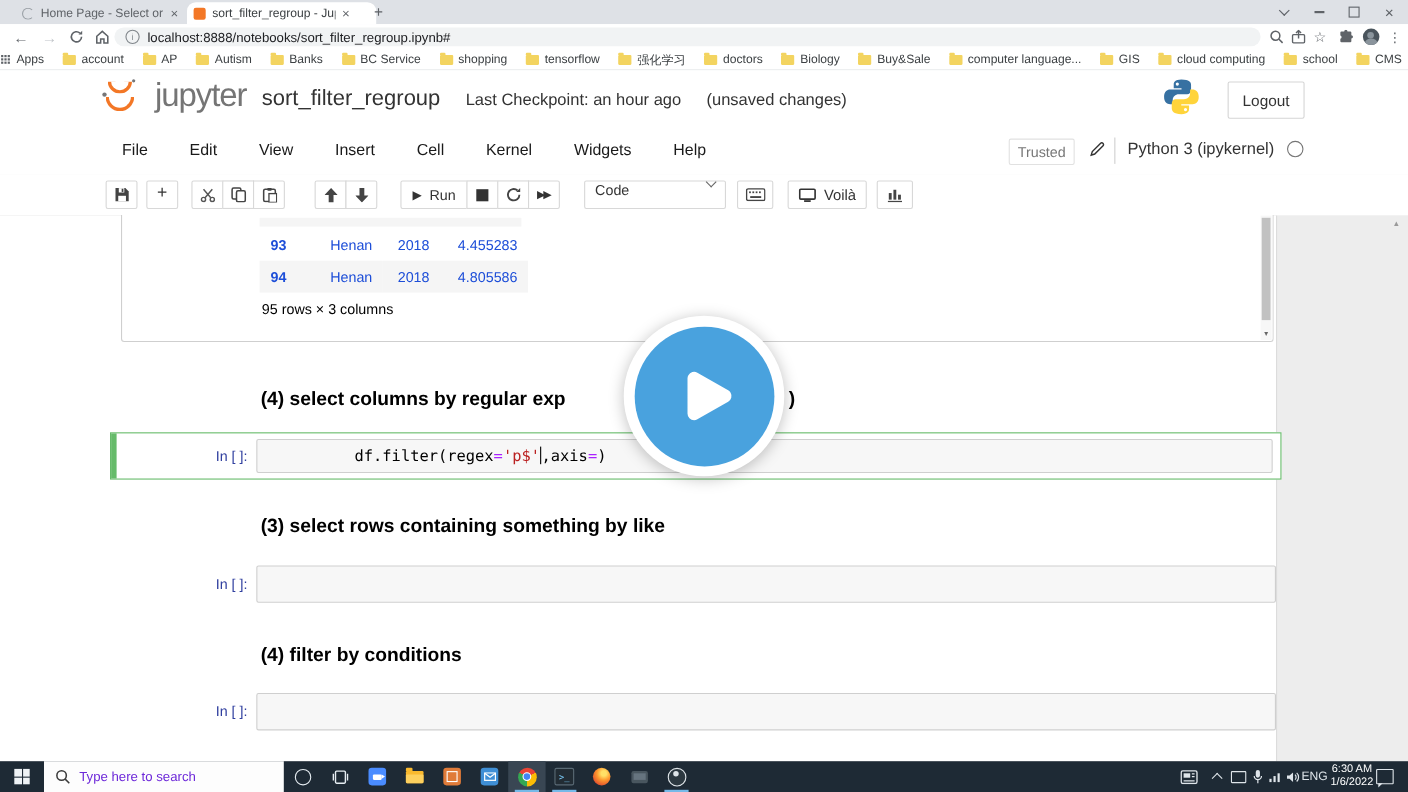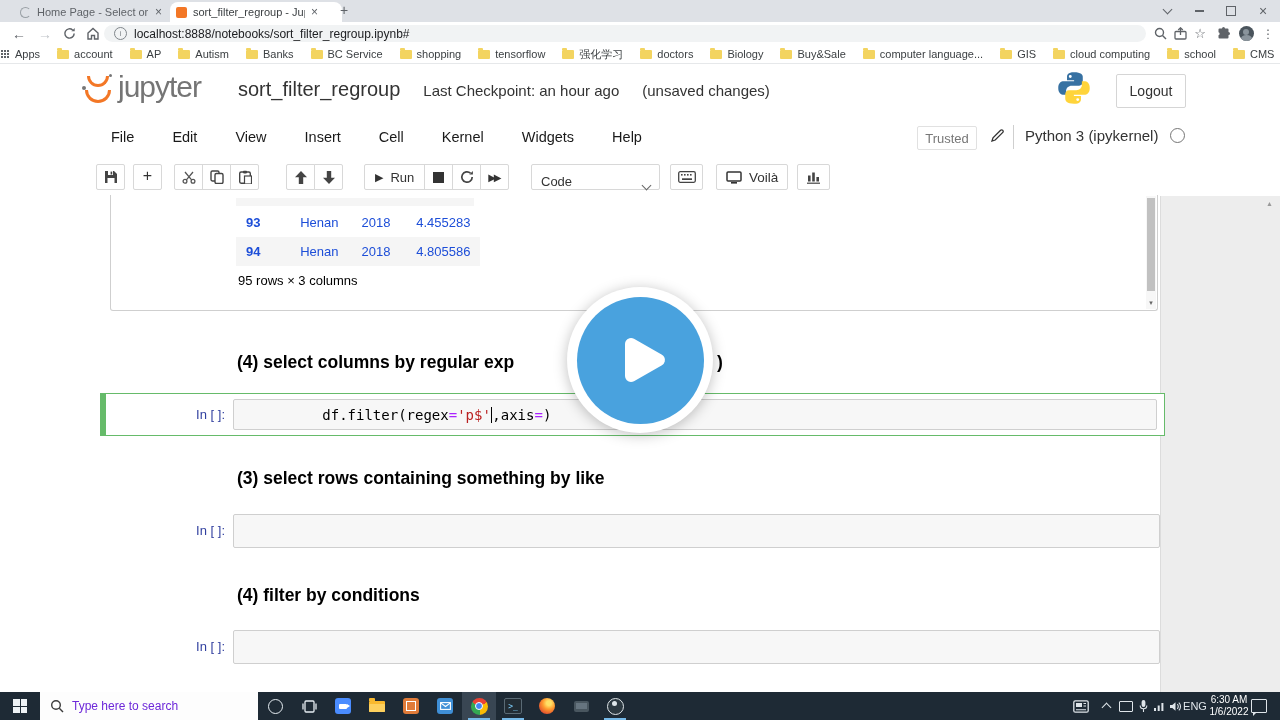--- a/index.html
+++ b/index.html
@@ -40,21 +40,21 @@
   .bmitem{display:flex;align-items:center;gap:5px;margin-right:17px;white-space:nowrap;}
   .bmfolder{width:12px;height:9px;background:#f3d460;border-radius:1px;position:relative;flex:none;}
   .bmfolder::before{content:"";position:absolute;left:0;top:-2px;width:5px;height:2px;background:#f3d460;border-radius:1px 1px 0 0;}
   .appsgrid{width:10px;height:10px;position:relative;flex:none;}
   .appsgrid::before{content:"";position:absolute;left:1px;top:1px;width:2px;height:2px;background:#5f6368;
      box-shadow:3px 0 #5f6368,6px 0 #5f6368,0 3px #5f6368,3px 3px #5f6368,6px 3px #5f6368,0 6px #5f6368,3px 6px #5f6368,6px 6px #5f6368;}
   .bmsep{width:1px;height:12px;background:#d0d3d6;margin:0 8px;}
 
   
   .jheader{position:absolute;left:0;top:64px;width:1280px;height:51px;background:#fff;}
-  .jlogo{position:absolute;left:84px;top:8px;display:flex;align-items:flex-end;gap:6px;}
+  .jlogo{position:absolute;left:95px;top:8px;display:flex;gap:18px;}
   .jmoon{position:relative;width:28px;height:30px;}
   .jmoon::before{content:"";position:absolute;left:3px;top:2px;width:16px;height:8px;border-radius:50% 50% 0 0/100% 100% 0 0;border:3px solid #9e9e9e;border-bottom:none;transform:rotate(180deg);border-color:#f37726;}
   .jmoon::after{content:"";position:absolute;left:1px;top:16px;width:20px;height:10px;border-radius:0 0 50% 50%/0 0 100% 100%;border:3.5px solid #f37726;border-top:none;}
   .jdot{position:absolute;width:4px;height:4px;border-radius:50%;background:#767677;}
   .jlogotext{font-size:30px;color:#757575;letter-spacing:-1px;line-height:1;padding-bottom:2px;}
   .jtitle{position:absolute;left:238px;top:14px;display:flex;align-items:baseline;gap:23px;}
   .nbname{font-size:20px;color:#333;}
   .chkpt,.unsaved{font-size:15px;color:#333;}
   .logoutbtn{position:absolute;left:1116px;top:10px;width:68px;height:32px;background:#fff;border:1px solid #d5d5d5;
              border-radius:2px;font-size:14px;color:#333;display:flex;align-items:center;justify-content:center;}
@@ -78,21 +78,21 @@
   .grp .tbtn + .tbtn{margin-left:-1px;border-radius:0;}
   .grp .tbtn:first-child{border-radius:2px 0 0 2px;}
   .grp .tbtn:last-child{border-radius:0 2px 2px 0;}
   .grp .tbtn:only-child{border-radius:2px;}
   .runbtn{padding:0 10px;gap:7px;font-size:13px;}
   .playg{font-size:11px;color:#333;}
   .ffg{font-size:10px;letter-spacing:-2px;color:#333;padding-right:2px;}
   .stopsq{width:11px;height:11px;background:#333;}
   .plusg{font-size:16px;color:#333;margin-top:-2px;}
   .codesel{position:absolute;left:531px;top:5px;width:129px;height:26px;border:1px solid #d8d8d8;border-radius:2px;
-           display:flex;align-items:flex-end;justify-content:space-between;padding:0 9px;font-size:13px;color:#333;box-sizing:border-box;background:#fff;}
+           display:flex;align-items:flex-start;justify-content:space-between;padding:0 9px;font-size:13px;color:#333;box-sizing:border-box;background:#fff;}
   .selchev{width:6px;height:6px;border-right:1.4px solid #666;border-bottom:1.4px solid #666;transform:rotate(45deg);margin-top:-3px;}
   .voilatxt{font-size:13.5px;color:#333;}
 
   
   .nb{position:absolute;left:0;top:196px;width:1280px;height:496px;background:#fff;}
   .graystrip{position:absolute;left:1160px;top:0;width:120px;height:496px;background:#ededed;border-left:1px solid #dcdcdc;}
   .outbox{position:absolute;left:110px;top:-1px;width:1048px;height:116px;background:#fff;border:1px solid #cfcfcf;border-top:none;
           border-radius:0 0 3px 3px;box-sizing:border-box;}
   .remrow{position:absolute;left:125px;top:3px;width:238px;height:8px;background:#f5f5f5;}
   .dftable{position:absolute;left:125px;top:13px;border-collapse:collapse;font-size:13px;color:#1d4ed8;}

